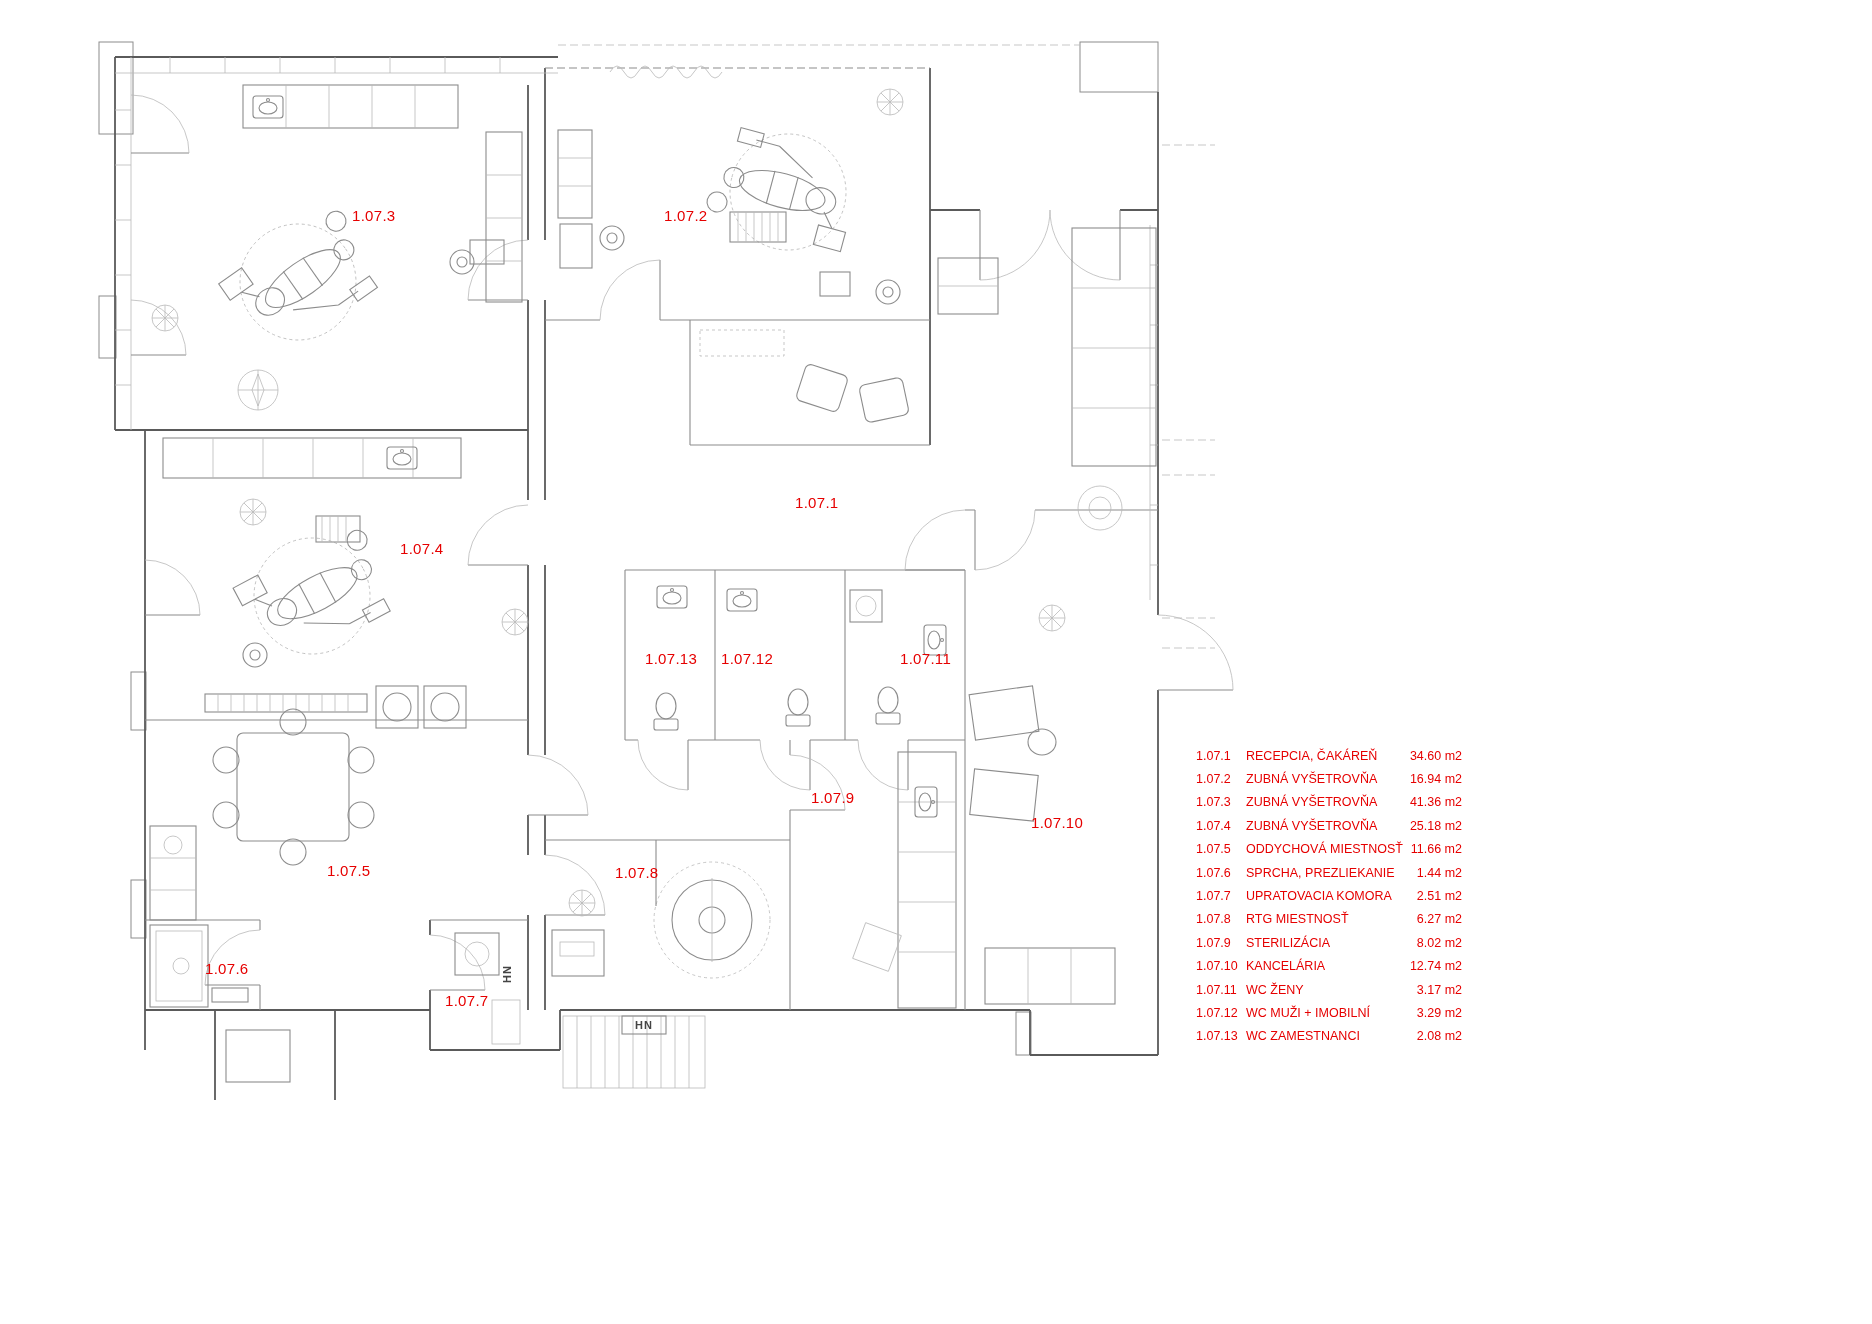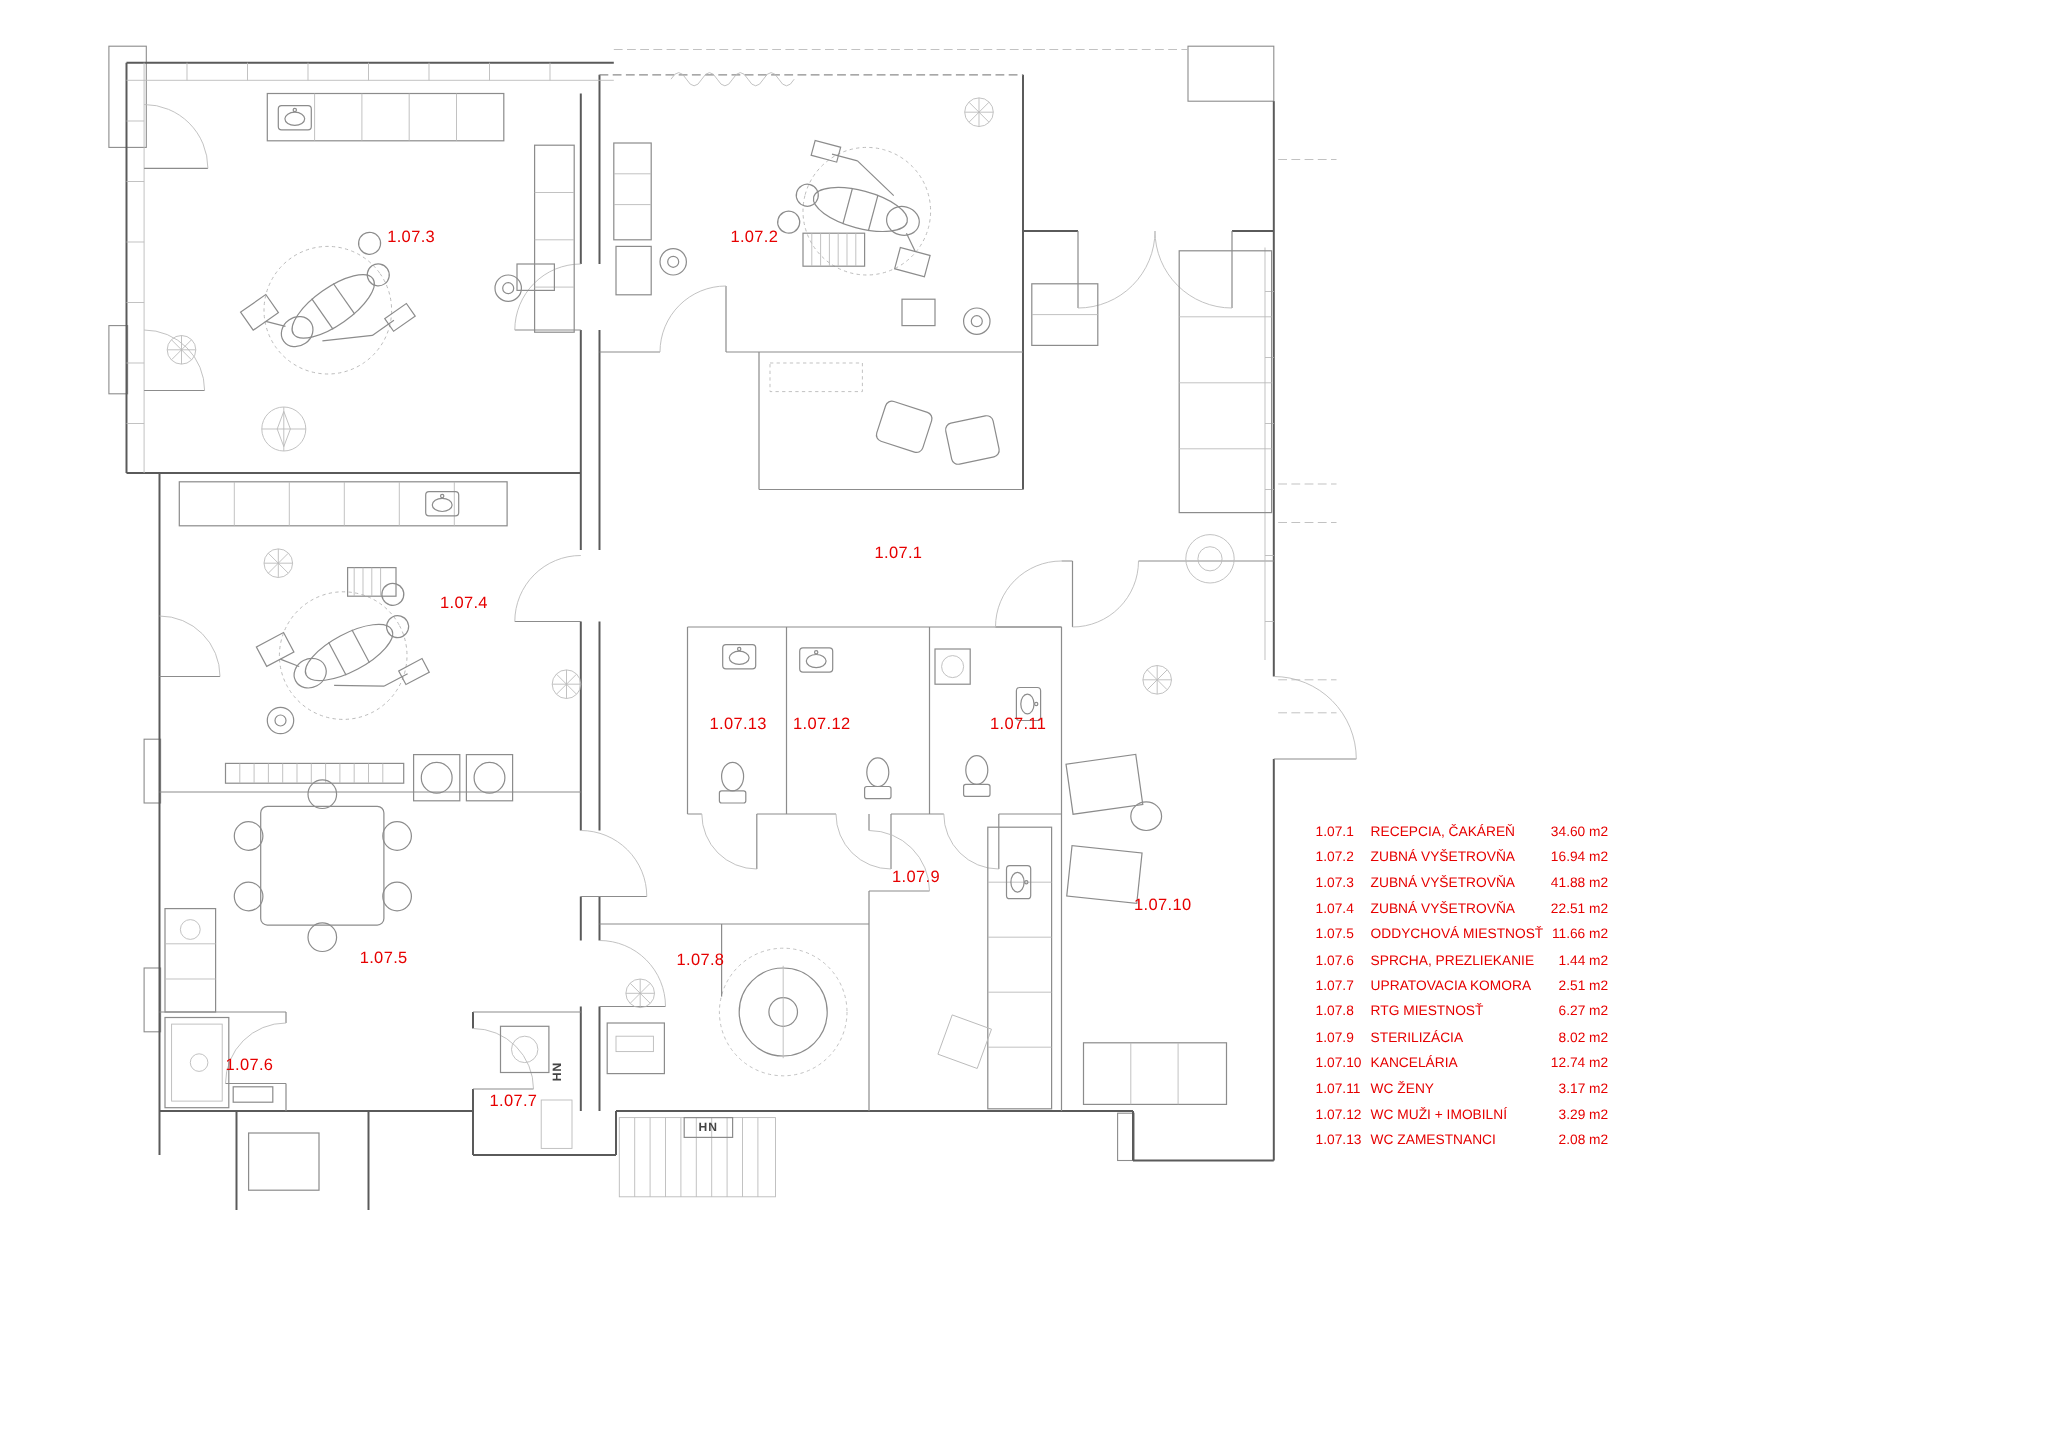--- a/index.html
+++ b/index.html
@@ -325,26 +325,26 @@
         <span class="legend-area">34.60 m2</span>
       </div>
   <div class="legend-row">
         <span class="legend-code">1.07.2</span>
         <span class="legend-name">ZUBNÁ VYŠETROVŇA</span>
         <span class="legend-area">16.94 m2</span>
       </div>
   <div class="legend-row">
         <span class="legend-code">1.07.3</span>
         <span class="legend-name">ZUBNÁ VYŠETROVŇA</span>
-        <span class="legend-area">41.88 m2</span>
+        <span class="legend-area">41.36 m2</span>
       </div>
   <div class="legend-row">
         <span class="legend-code">1.07.4</span>
         <span class="legend-name">ZUBNÁ VYŠETROVŇA</span>
-        <span class="legend-area">22.51 m2</span>
+        <span class="legend-area">25.18 m2</span>
       </div>
   <div class="legend-row">
         <span class="legend-code">1.07.5</span>
         <span class="legend-name">ODDYCHOVÁ MIESTNOSŤ</span>
         <span class="legend-area">11.66 m2</span>
       </div>
   <div class="legend-row">
         <span class="legend-code">1.07.6</span>
         <span class="legend-name">SPRCHA, PREZLIEKANIE</span>
         <span class="legend-area">1.44 m2</span>

